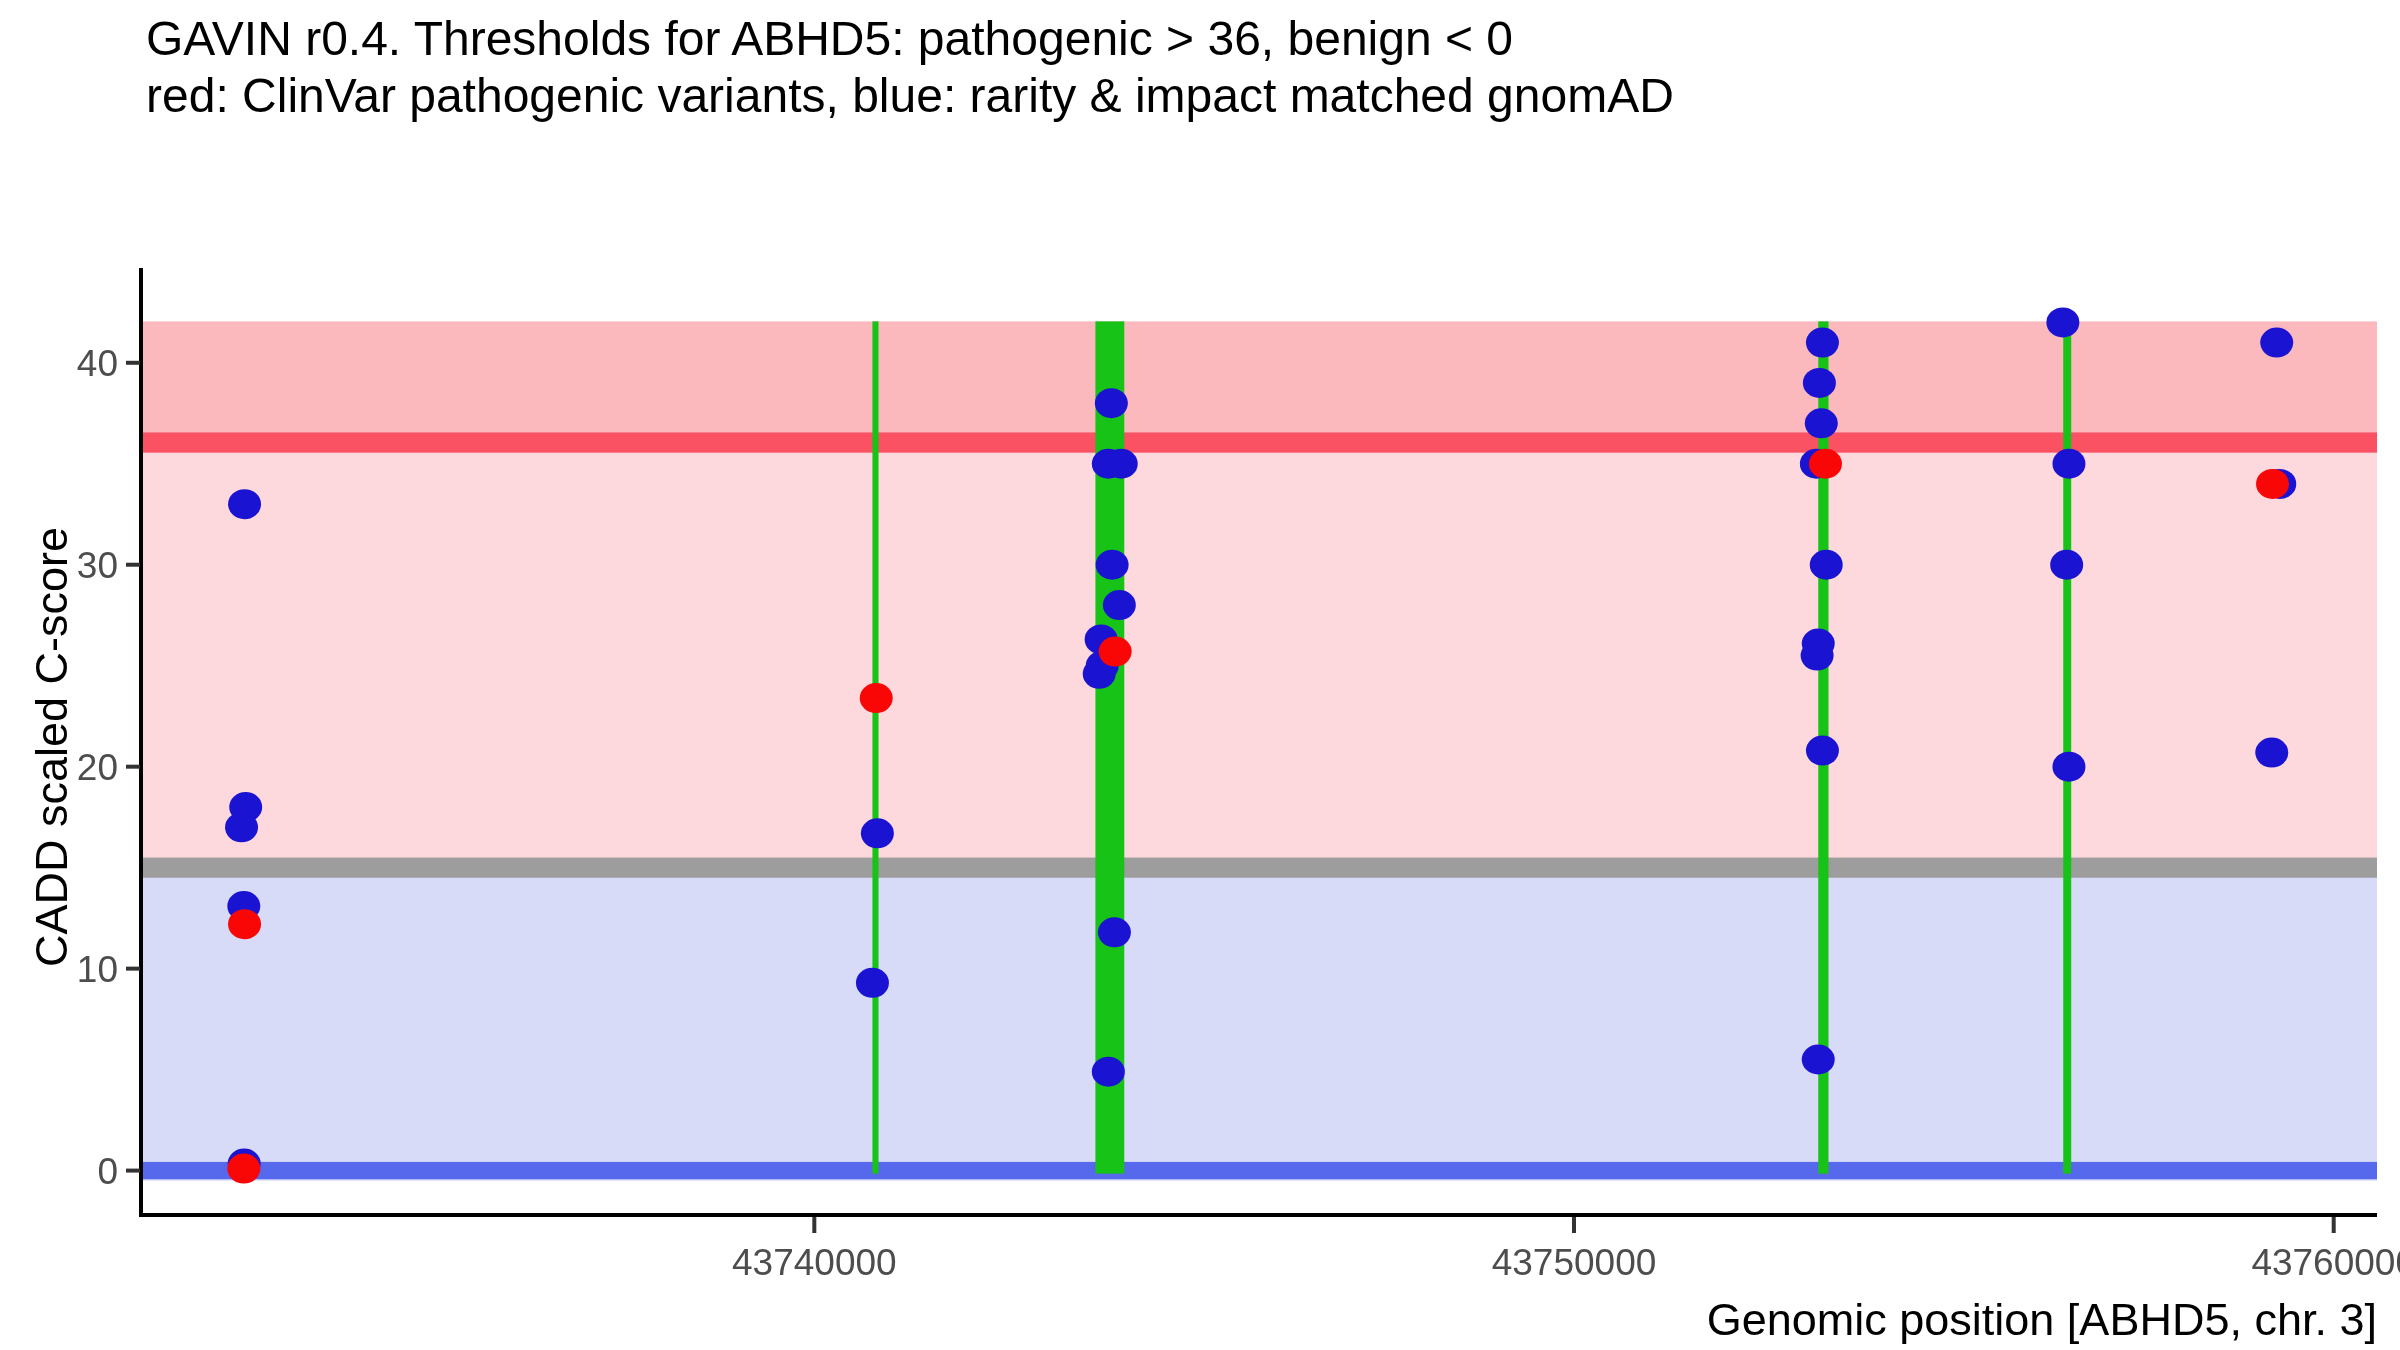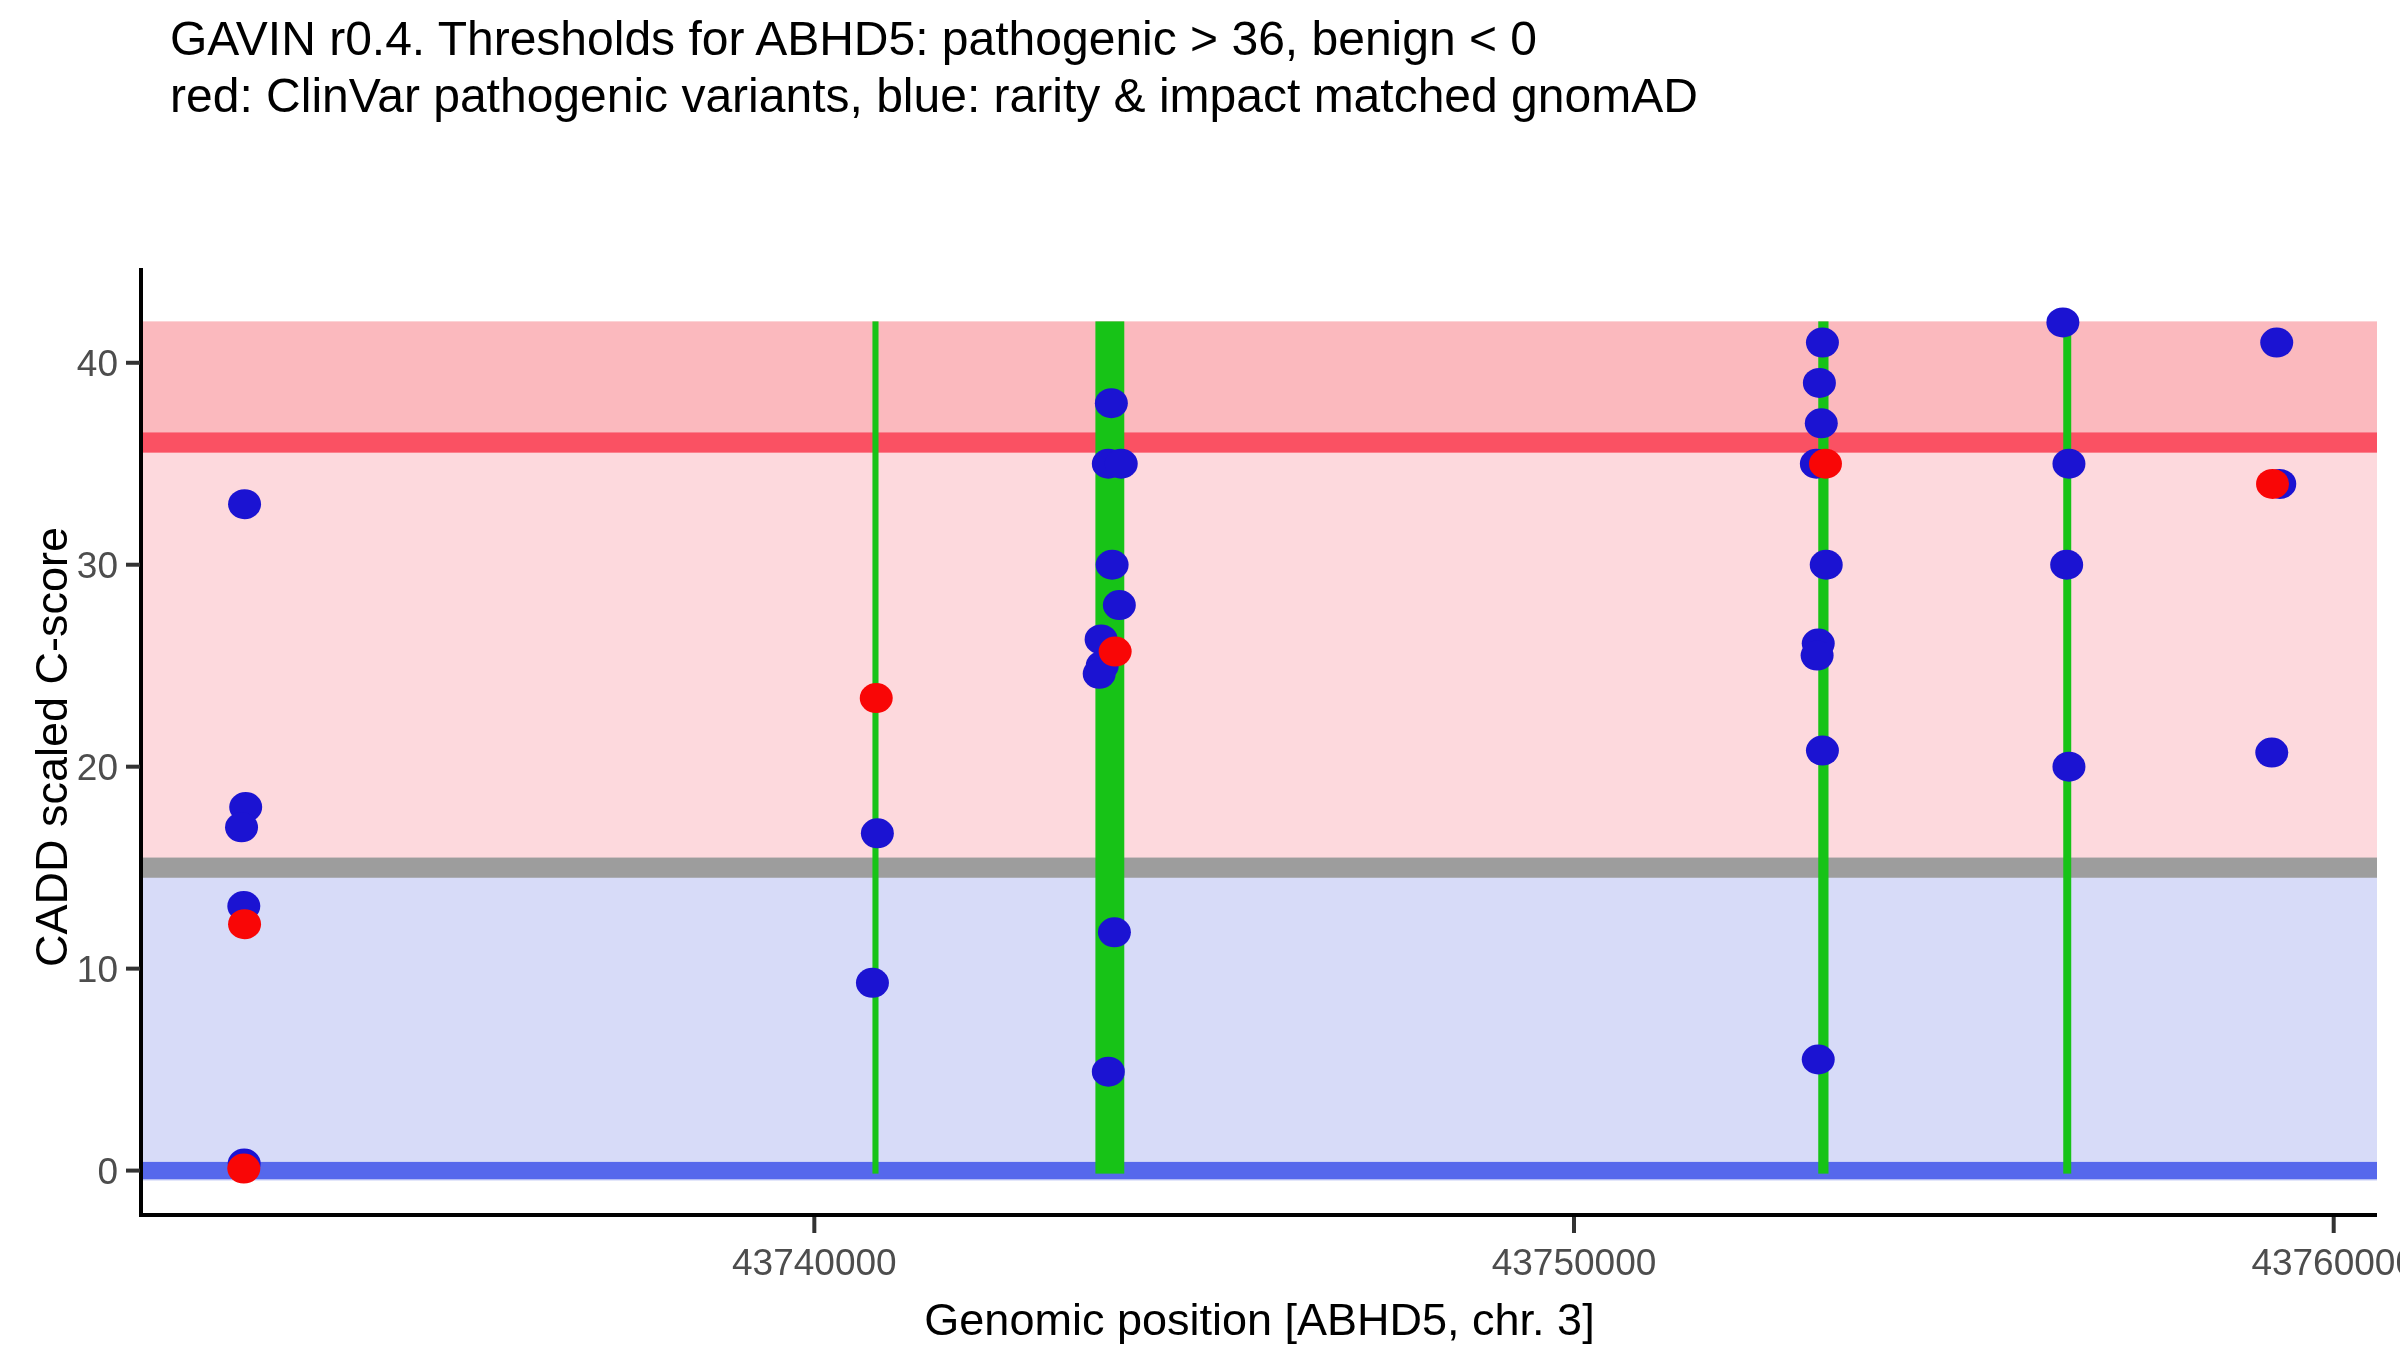--- a/index.html
+++ b/index.html
@@ -10,27 +10,26 @@
     overflow:hidden;
     font-family:"Liberation Sans", sans-serif;
   }
   .plot-title{
     position:absolute;
     left:146px;top:10px;
     font-size:48px;
     line-height:57px;
     color:#000000;
     white-space:nowrap;
-    margin-left:24px;
   }
   .x-axis-title{
     position:absolute;
     left:142px;top:1294px;
     width:2235px;
-    text-align:center;
+    text-align:right;
     font-size:45px;
     color:#000000;
   }
   .y-axis-title{
     position:absolute;
     left:52px;top:747px;
     transform:translate(-50%,-50%) rotate(-90deg);
     white-space:nowrap;
     font-size:45px;
     color:#000000;

